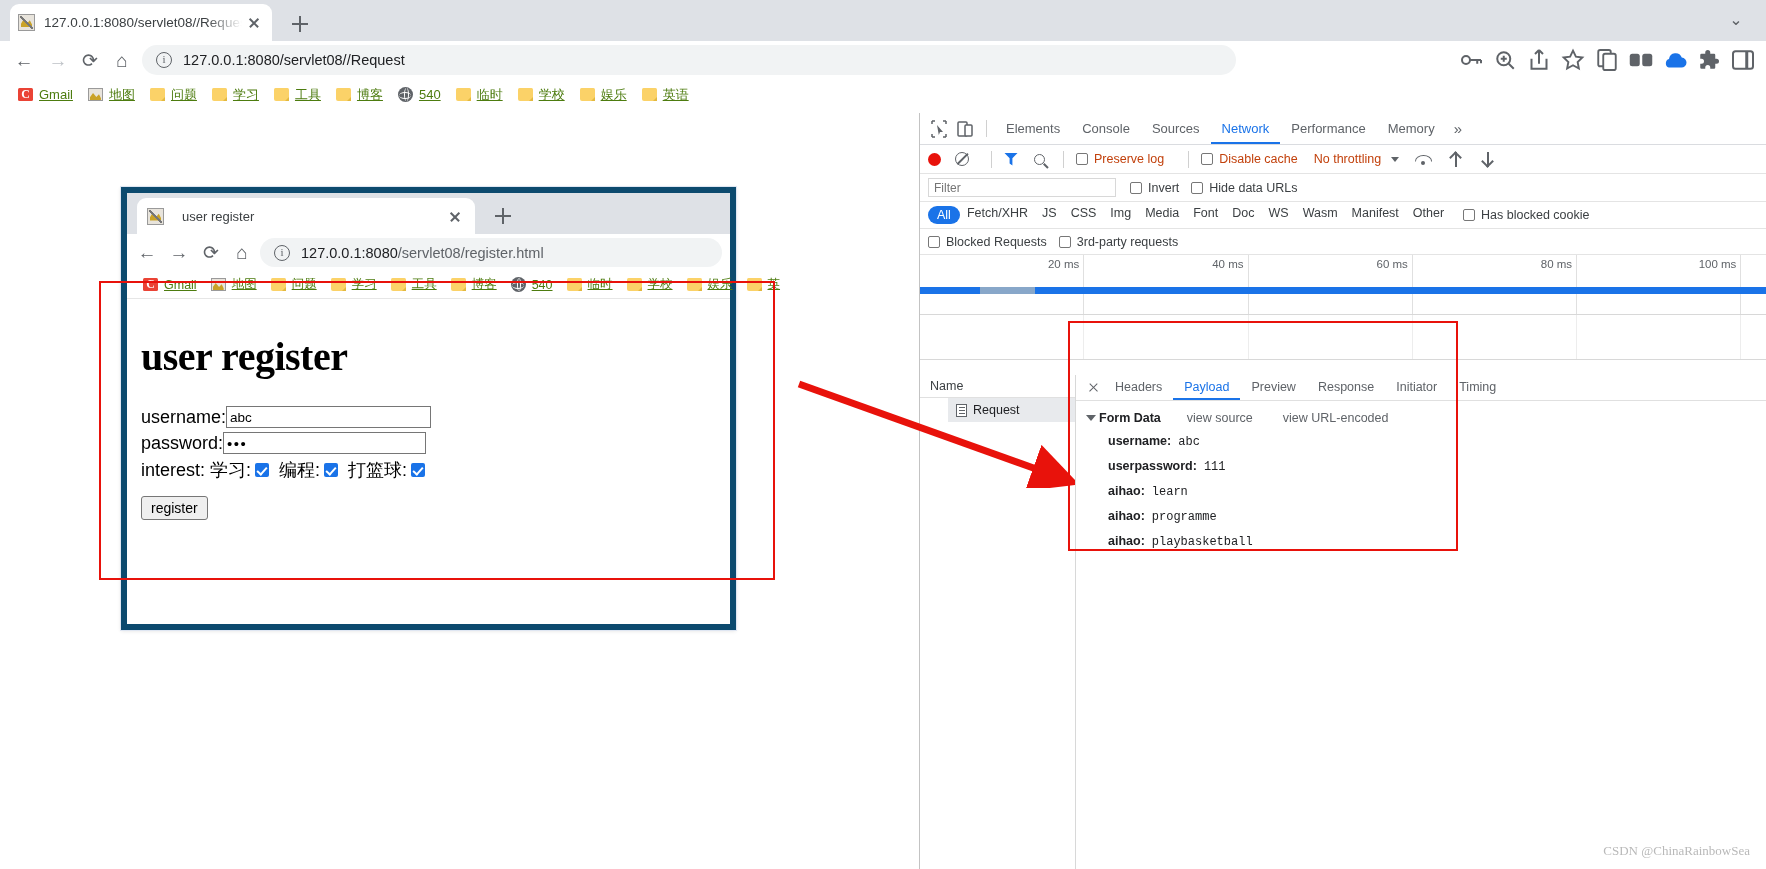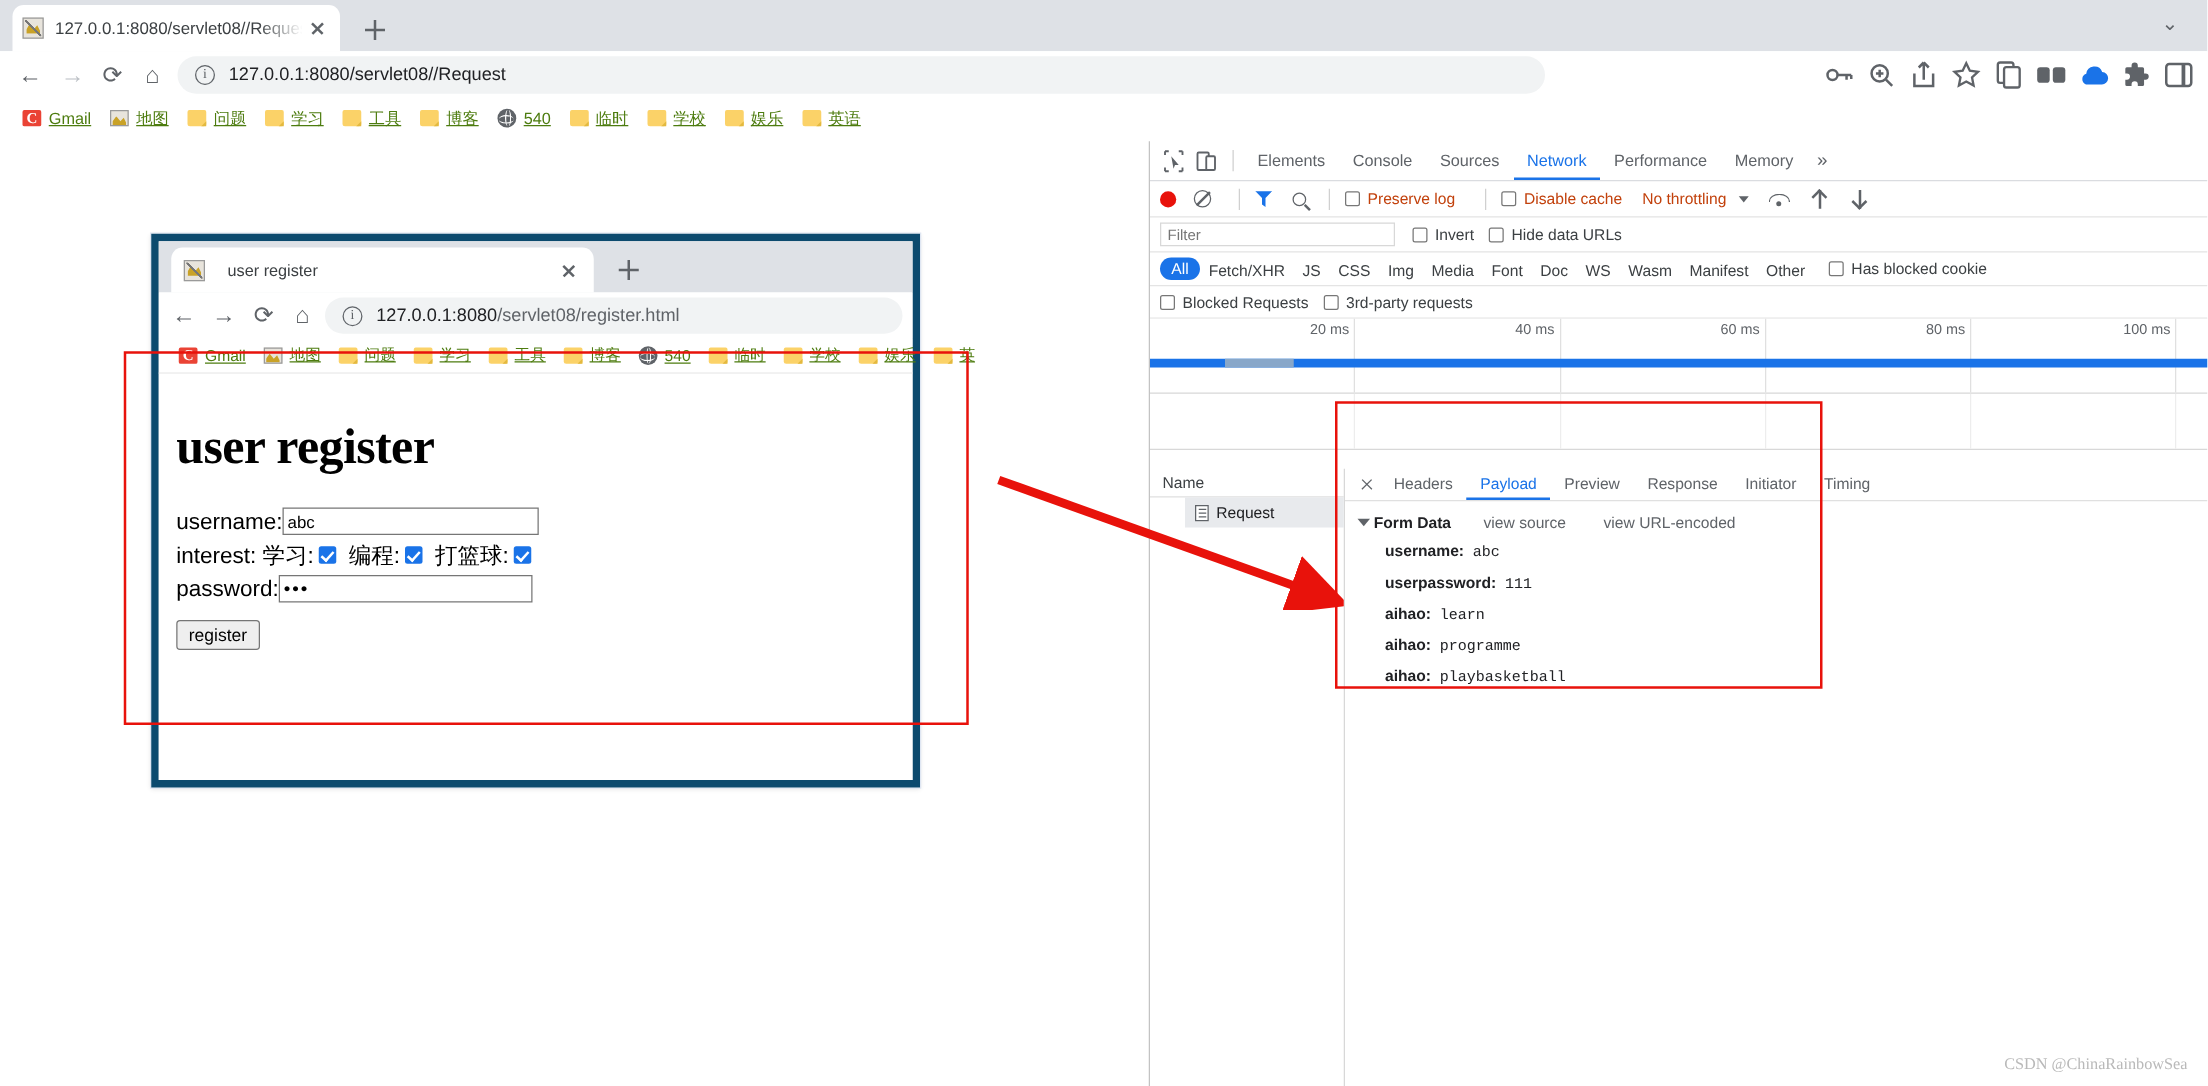--- a/index.html
+++ b/index.html
@@ -540,35 +540,35 @@
 
   <div class="page-body">
     <div class="page-h1">user register</div>
 
     <div class="form-row">
       <span class="lbl">username:</span>
       <input class="txtbox" value="abc" style="">
     </div>
 
     <div class="form-row">
+      <span class="lbl">password:</span>
+      <input class="txtbox pw" value="•••" style="">
+    </div>
+
+    <div class="form-row">
       <span class="lbl">interest:</span>
       <span style="width:5px"></span>
       <span class="lbl">学习:</span>
       <span class="cbx"></span>
       <span style="width:6px"></span>
       <span class="lbl">编程:</span>
       <span class="cbx"></span>
       <span style="width:6px"></span>
       <span class="lbl">打篮球:</span>
       <span class="cbx"></span>
-    </div>
-
-    <div class="form-row">
-      <span class="lbl">password:</span>
-      <input class="txtbox pw" value="•••" style="">
     </div>
 
     <button class="btn-register">register</button>
   </div>
 </div>
 
 <div id="devtools">
 
   <div class="dt-tabbar">
     <div class="dt-iconbtn">
@@ -630,21 +630,21 @@
       <span class="ckbox"></span>
       <span>Invert</span>
     </label>
     <label class="ck-item">
       <span class="ckbox"></span>
       <span>Hide data URLs</span>
     </label>
   </div>
 
   <div class="dt-typebar">
-    <div id="dt-types" style="display:flex;align-items:flex-end;">
+    <div id="dt-types" style="display:flex;align-items:flex-start;">
         <div class="type-chip active">All</div>
         <div class="type-chip">Fetch/XHR</div>
         <div class="type-chip">JS</div>
         <div class="type-chip">CSS</div>
         <div class="type-chip">Img</div>
         <div class="type-chip">Media</div>
         <div class="type-chip">Font</div>
         <div class="type-chip">Doc</div>
         <div class="type-chip">WS</div>
         <div class="type-chip">Wasm</div>

